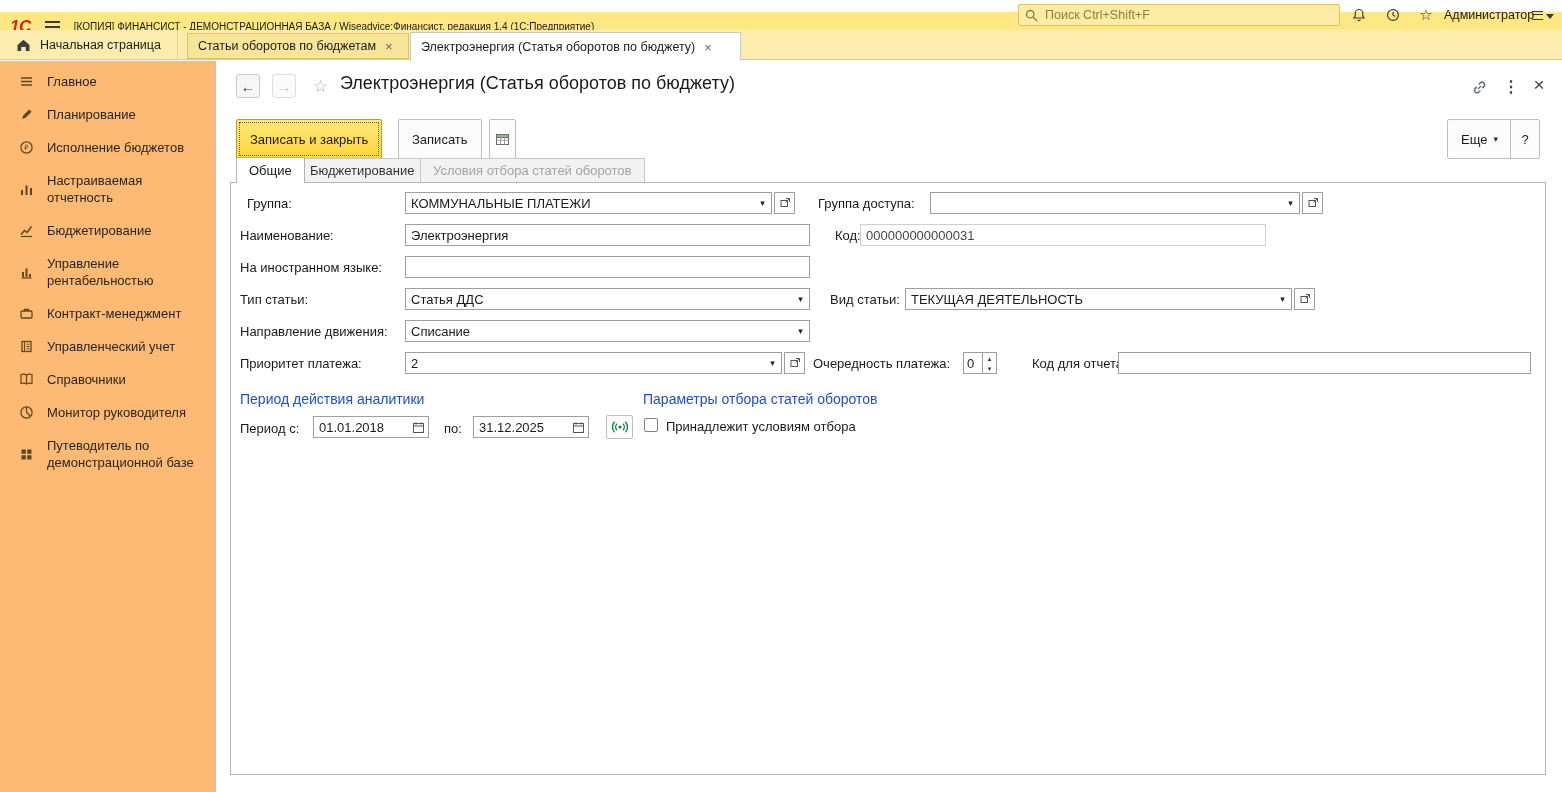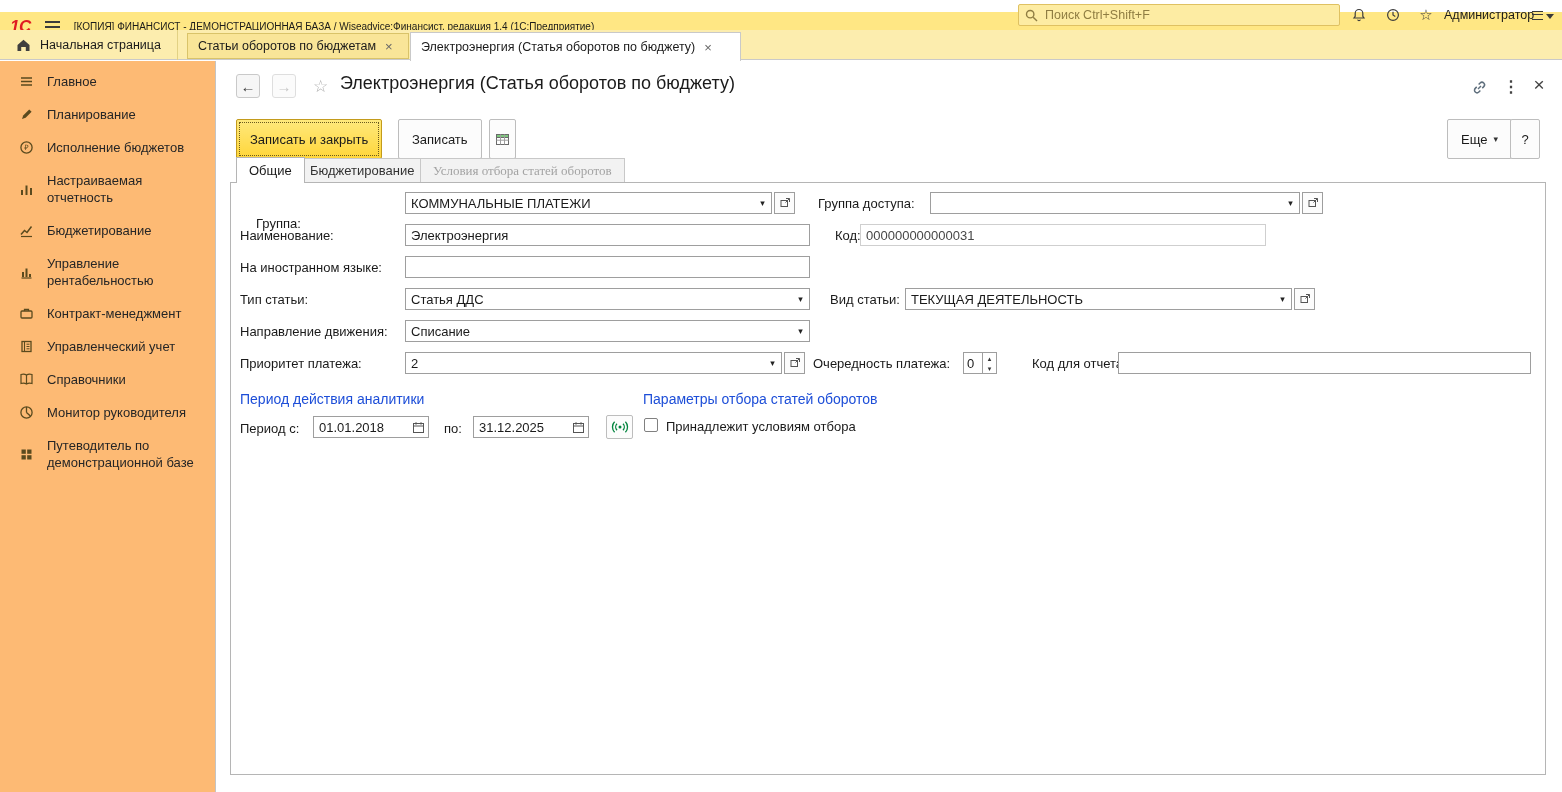--- a/index.html
+++ b/index.html
@@ -278,26 +278,26 @@
   <div class="abs btn" style="left:1510px;top:119px;width:30px;justify-content:center;padding:0;">
     <span>?</span>
   </div>
 
   <div class="abs ftab active" style="left:236px;">
     <span>Общие</span>
   </div>
   <div class="abs ftab normal" style="left:297px;">
     <span>Бюджетирование</span>
   </div>
-  <div class="abs ftab disabled" style="left:420px;font-family:Liberation Serif, serif;">
+  <div class="abs ftab disabled" style="left:420px;">
     <span>Условия отбора статей оборотов</span>
   </div>
   <div class="abs panel"></div>
 
-  <div class="abs lbl" style="left:256px;top:196px;margin-top:20px;">Группа:</div>
+  <div class="abs lbl" style="left:247px;top:196px;">Группа:</div>
   <div class="abs fld" style="left:405px;top:192px;width:367px;">
     <input value="КОММУНАЛЬНЫЕ ПЛАТЕЖИ" style="">
     <span class="dd">
         <span>▾</span>
       </span>
   </div>
   <div class="abs open-btn" style="left:774px;top:192px;">
     <svg width="12" height="12" viewBox="0 0 12 12" fill="none" stroke="#555">
         <rect x="2" y="3.5" width="6.5" height="6"></rect>
         <path d="M7 1.5h3.5V5M10.3 1.7L6.5 5.5"></path>

